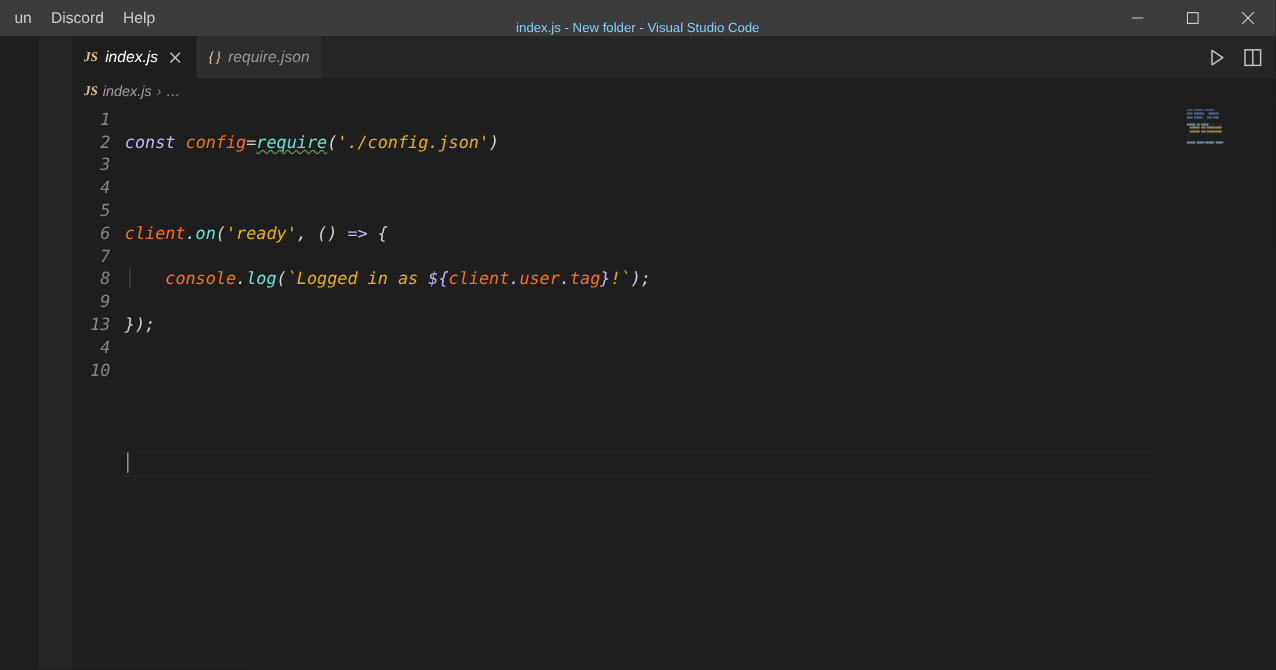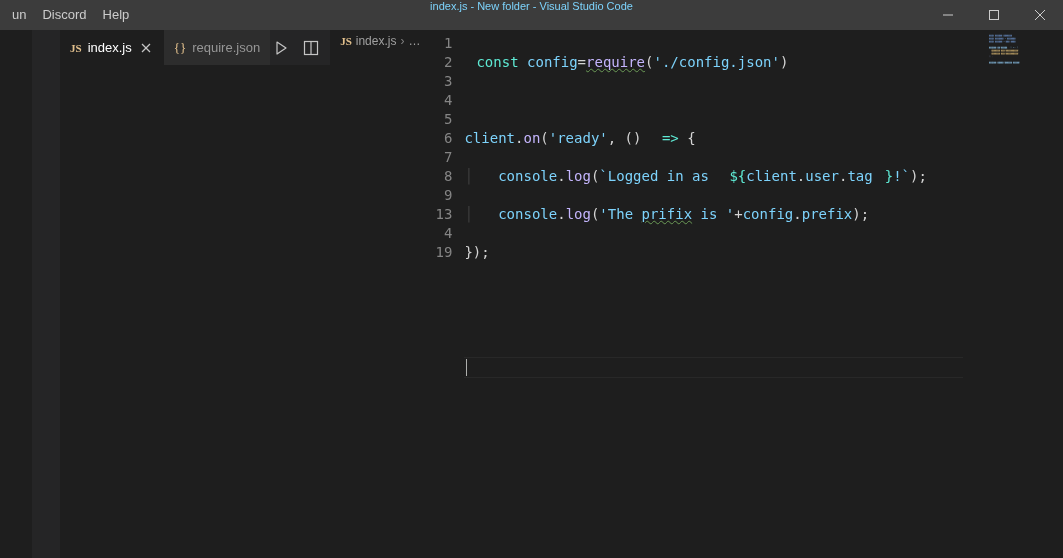--- a/index.html
+++ b/index.html
@@ -1,33 +1,33 @@
 <!DOCTYPE html>
 <html><head>
   <meta charset="utf-8">
   <style>
     * { margin:0; padding:0; box-sizing:border-box; }
     html,body { width:1063px; height:558px; background:#1e1e1e; font-family:"Segoe UI",sans-serif; overflow:hidden; color:#cccccc; }
 
     
-    .title-bar { height:30px; background:#3c3c3c; display:flex; align-items:flex-start; font-size:13px; color:#cccccc; }
+    .title-bar { height:30px; background:#3c3c3c; display:flex; align-items:flex-end; font-size:13px; color:#cccccc; }
     .menu-items { display:flex; padding-left:4px; }
     .menu-item { padding:0 8px; line-height:30px; cursor:pointer; }
     .win-title { position:absolute; left:50%; transform:translateX(-50%); font-size:11px; color:#7dd3fc; }
     .win-controls { margin-left:auto; display:flex; }
     .win-btn { width:46px; height:30px; display:flex; align-items:center; justify-content:center; cursor:pointer; }
     .win-btn svg { stroke:#cccccc; }
 
     
     .body-row { display:flex; height:528px; }
 
     .left-sidebar { width:60px; background:#252526; height:100%; position:relative; }
     .left-sidebar::before { content:''; position:absolute; left:0; top:0; width:32px; height:100%; background:#1e1e1e; }
 
-    .main-col { flex:1; display:flex; flex-direction:row; position:relative; }
+    .main-col { flex:1; display:flex; flex-direction:column; position:relative;font-style:italic; }
 
     
     .tab-row { height:35px; background:#252526; display:flex; align-items:stretch; }
     .tab { display:flex; align-items:center; padding:0 10px; font-size:13px; gap:6px; cursor:pointer; }
     .tab.active { background:#1e1e1e; color:#ffffff; }
     .tab:not(.active) { color:#969696; background:#2d2d2d; }
     .tab .close { width:16px; height:16px; display:flex; align-items:center; justify-content:center; border-radius:3px; }
     .tab-actions { margin-left:auto; display:flex; align-items:center; padding-right:8px; gap:8px; }
     .tab-actions .act { width:22px; height:22px; display:flex; align-items:center; justify-content:center; cursor:pointer; }
 
@@ -41,24 +41,24 @@
     .code { flex:1; padding-top:4px; font-family:Consolas,monospace; font-size:14px; line-height:19px; white-space:pre; color:#d4d4d4; position:relative; }
     .code .line { height:19px; }
     .current-line::before { content:''; position:absolute; left:0; right:100px; height:19px; border-top:1px solid #282828; border-bottom:1px solid #282828; }
     .cursor { display:inline-block; width:1px; height:17px; background:#aeafad; vertical-align:middle; margin-left:2px;}
 
     
     .minimap { position:absolute; right:14px; top:4px; width:60px; height:80px; opacity:0.85; font-size:2px; line-height:3px; font-family:Consolas,monospace; color:#5f6b8a; overflow:hidden;}
     .minimap div { white-space:nowrap; }
 
     
-    .kw  { color:#5eead4;margin-left:12px; }           
-    .var { color:#7dd3fc;margin-top:12px; }           
-    .fn  { color:#c4b5fd; }           
-    .str { color:#7dd3fc; }           
+    .kw  { color:#c4b5fd; }           
+    .var { color:#f97316;margin-top:12px; }           
+    .fn  { color:#5eead4; }           
+    .str { color:#eab308; }           
     .cls { color:#4ec9b0; }
     .op  { color:#d4d4d4; }
     .pn  { color:#d4d4d4; }
     .guide{ color:#404040; }
     .wavy { text-decoration: underline wavy #6a9955 1px; text-decoration-skip-ink:none;}
     .wavy2{ text-decoration: underline wavy #6a9955 1px;}
 
     
     .js-icon   { color:#e2c08d; font-weight:bold; font-size:11px; font-family:Verdana;}
     .json-icon { color:#e2c08d; font-size:13px; font-family:Verdana;}
@@ -143,28 +143,27 @@
           <div>2</div>
           <div>3</div>
         <div>4</div>
           <div>5</div>
           <div>6</div>
         <div>7</div>
           <div>8</div>
           <div>9</div>
         <div>13</div>
           <div>4</div>
-          <div>19</div>
+          <div>10</div>
       </div>
       <div class="code">
 <div class="line"><span class="kw">const</span> <span class="var">config</span><span class="op">=</span><span class="fn wavy">require</span><span class="pn">(</span><span class="str">'./config.json'</span><span class="pn">)</span></div>
 <div class="line"></div>
 <div class="line"><span class="var">client</span><span class="pn">.</span><span class="fn">on</span><span class="pn">(</span><span class="str">'ready'</span><span class="op">, () </span><span class="kw">=&gt;</span><span class="pn"> {</span></div>
 <div class="line"><span class="guide">│</span>   <span class="var">console</span><span class="pn">.</span><span class="fn">log</span><span class="pn">(</span><span class="str">`Logged in as </span><span class="kw">${</span><span class="var">client</span><span class="pn">.</span><span class="var">user</span><span class="pn">.</span><span class="var">tag</span><span class="kw">}</span><span class="str">!`</span><span class="pn">);</span></div>
-<div class="line"><span class="guide">│</span>   <span class="var">console</span><span class="pn">.</span><span class="fn">log</span><span class="pn">(</span><span class="str">'The </span><span class="str wavy2">prifix</span><span class="str"> is '</span><span class="op">+</span><span class="var">config</span><span class="pn">.</span><span class="var">prefix</span><span class="pn">);</span></div>
 <div class="line"><span class="pn">});</span></div>
 <div class="line"></div>
 <div class="line"></div>
 <div class="line current-line"><span class="cursor"></span></div>
       </div>
 
       <div class="minimap">
         <div style="color:#5b7aa8">▆▆▆▆&nbsp;▆▆▆▆▆▆ ▆▆▆▆▆▆▆</div>
         <div style="color:#5b7aa8">▆▆▆▆&nbsp;▆▆▆▆▆▆▆ = ▆▆▆▆▆▆▆</div>
         <div style="color:#5b7aa8">▆▆▆▆&nbsp;▆▆▆▆▆▆ = ▆▆▆ ▆▆▆▆</div>

